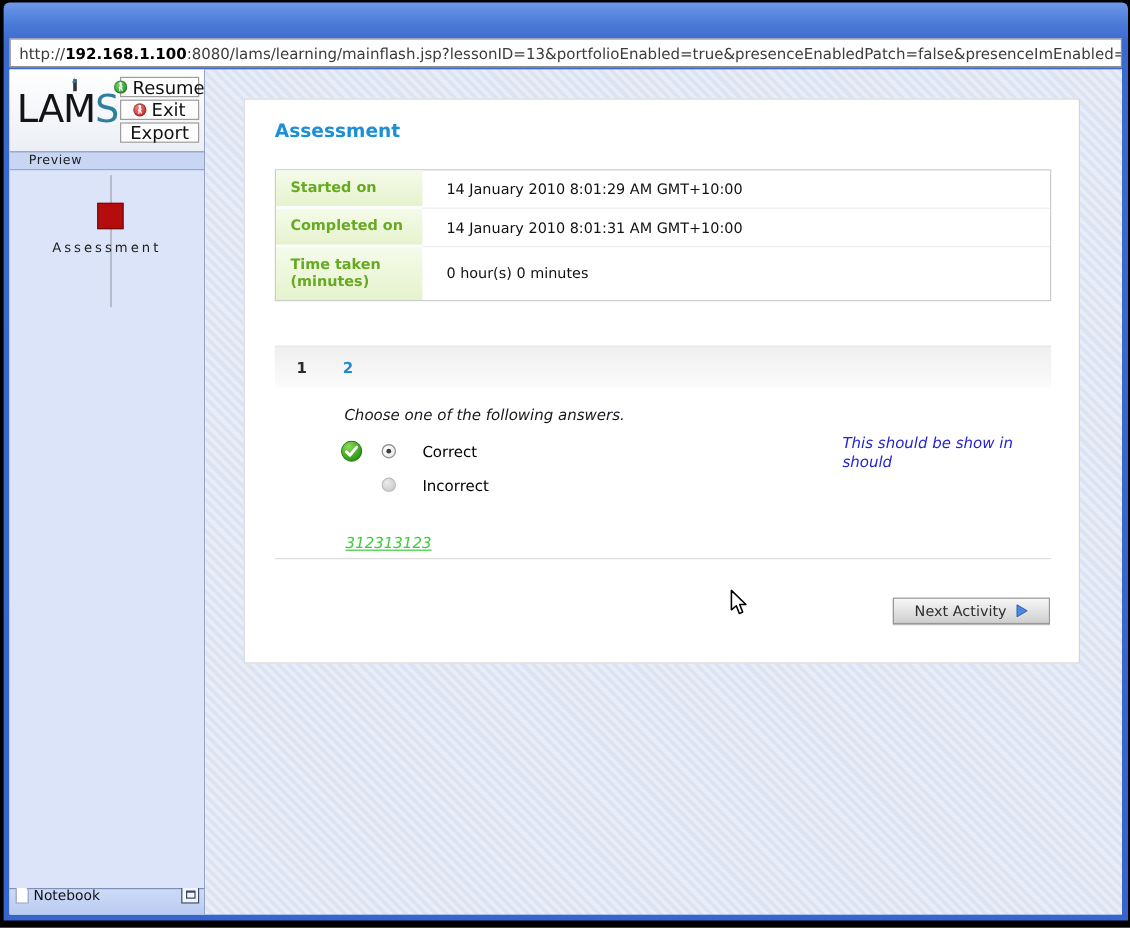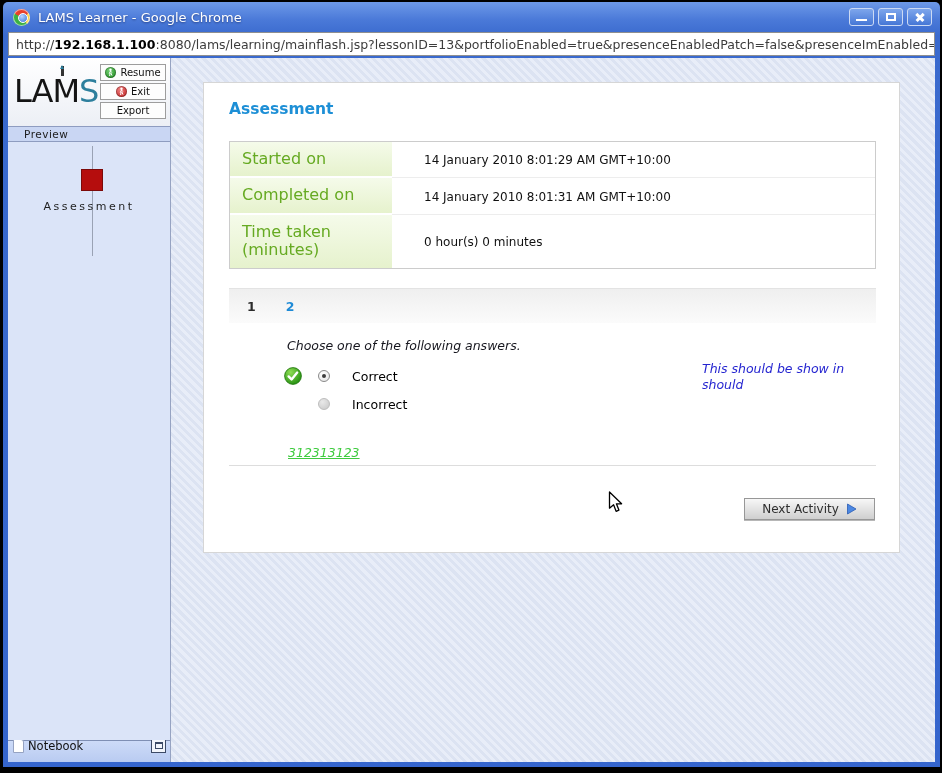--- a/index.html
+++ b/index.html
@@ -38,21 +38,21 @@
 
   
   .sidebar { width:163px; flex:0 0 auto; display:flex; flex-direction:column; border-right:1px solid #96a3c2; background:#dbe4f8; }
   .logo-panel { height:68px; background:linear-gradient(180deg,#ffffff,#eceff5); display:flex; padding:6px 4px 4px 6px; }
   .lams-logo { font-size:32px; letter-spacing:-1px; margin-top:8px; position:relative; cursor:default; }
   .lams-logo .blk { color:#141414; }
   .lams-logo .teal { color:#2d7f9d; }
   .pen { position:absolute; left:47px; top:-6px; width:3px; height:10px; background:#333; }
   .pen::after { content:""; position:absolute; left:-1px; top:-3px; border:2.5px solid transparent; border-bottom:4px solid #2d7f9d; }
   .side-btns { margin-left:auto; display:flex; flex-direction:column; gap:2px; width:66px; }
-  .sbtn { height:17px; background:#fdfdfd; border:1px solid #9d9d9d; font-size:10px; color:#111;
+  .sbtn { height:17px; background:#fdfdfd; border:1px solid #9d9d9d; font-size:15px; color:#111;
     display:flex; align-items:center; justify-content:center; gap:4px; cursor:pointer; font-family:inherit; }
   .dot-ico { width:11px; height:11px; border-radius:50%; position:relative; flex:0 0 auto; box-shadow:inset 0 0 0 1px rgba(0,0,0,.25); }
   .dot-ico svg { position:absolute; left:1px; top:1px; }
   .preview-hdr { height:16px; background:#c9d6f3; border-top:1px solid #8e9cc0; border-bottom:1px solid #8e9cc0;
     font-size:10.5px; color:#1c1c1c; padding:1px 0 0 16px; letter-spacing:.5px; }
   .preview-canvas { flex:1; position:relative; background:#dbe4f8; }
   .pv-line { position:absolute; left:84px; top:4px; width:1px; height:110px; background:#9aa2b4; }
   .pv-node { position:absolute; left:73px; top:27px; width:22px; height:22px; background:#b50d0d; border:1px solid #7c0909; cursor:pointer; }
   .pv-label { position:absolute; left:0; right:0; top:58px; text-align:center; font-size:11px; color:#1e1e1e; letter-spacing:2.5px; }
   .notebook-bar { height:22px; background:linear-gradient(180deg,#cddbf8,#b9cbf1); border-top:1px solid #7f8fb4;
@@ -64,24 +64,24 @@
 
   
   .main { flex:1; position:relative;
     background:repeating-linear-gradient(45deg,#e8edf8 0 3px,#dce3f2 3px 6px); }
   .card { position:absolute; left:32px; top:24px; width:697px; height:471px; background:#fff; border:1px solid #d6d6d6; }
 
   .card h1 { position:absolute; left:25px; top:17px; font-size:15.5px; color:#1d8fd6; font-weight:bold; }
 
   .sum-table { position:absolute; left:25px; top:58px; width:647px; border:1px solid #cccccc; background:#fff; }
   .srow { display:flex; }
-  .srow .lbl { width:162px; flex:0 0 auto; background:linear-gradient(180deg,#f5fbea,#e6f2cd);
-    color:#66aa22; font-weight:normal; font-size:16px; padding:8px 6px 8px 12px; border-bottom:2px solid #fff; line-height:1.15; }
+  .srow .lbl { width:122px; flex:0 0 auto; background:linear-gradient(180deg,#f5fbea,#e6f2cd);
+    color:#66aa22; font-weight:bold; font-size:12px; padding:8px 6px 8px 12px; border-bottom:2px solid #fff; line-height:1.15; }
   .srow:last-child .lbl { border-bottom:none; }
-  .srow .val { flex:1; font-size:12px; color:#111; padding:9px 6px 8px 32px; border-bottom:1px solid #ededed; display:flex; align-items:center; }
+  .srow .val { flex:1; font-size:12px; color:#111; padding:9px 6px 8px 20px; border-bottom:1px solid #ededed; display:flex; align-items:center; }
   .srow:last-child .val { border-bottom:none; }
 
   .pag-band { position:absolute; left:25px; top:205px; width:647px; height:35px;
     background:linear-gradient(180deg,#efefef,#fbfbfb); border-top:1px solid #e3e3e3;
     display:flex; align-items:center; padding-left:18px; gap:30px; }
   .pag-item { font-size:12.5px; font-weight:bold; color:#2b2b2b; cursor:pointer; }
   .pag-item.active { color:#1e8ad6; }
 
   .instruction { position:absolute; left:83px; top:255px; font-size:12.5px; font-style:italic; color:#16161e; }
 
@@ -104,35 +104,20 @@
     display:flex; align-items:center; justify-content:center; gap:7px; font-size:12px; color:#2e2e2e; cursor:pointer; font-family:inherit; }
 
   .cursor { position:absolute; left:608px; top:491px; z-index:50; pointer-events:none; }
 </style>
 </head>
 <body>
 
 <div class="screen">
   <div class="frame">
 
-    <div class="titlebar">
-      <div class="chrome-icon"></div>
-      <div class="win-title">LAMS Learner - Google Chrome</div>
-      <div class="win-controls">
-        <div class="wbtn">
-            <span class="glyph-min"></span>
-          </div>
-        <div class="wbtn">
-            <span class="glyph-max"></span>
-          </div>
-        <div class="wbtn">
-            <span class="glyph-close"></span>
-          </div>
-      </div>
-    </div>
 
     <div class="urlbar">
       <div class="url-text"><span>http://</span><b>192.168.1.100</b><span>:8080/lams/learning/mainflash.jsp?lessonID=13&amp;portfolioEnabled=true&amp;presenceEnabledPatch=false&amp;presenceImEnabled=false&amp;presence</span></div>
     </div>
 
     <div class="content">
 
       <div class="sidebar">
         <div class="logo-panel">
           <div class="lams-logo">

